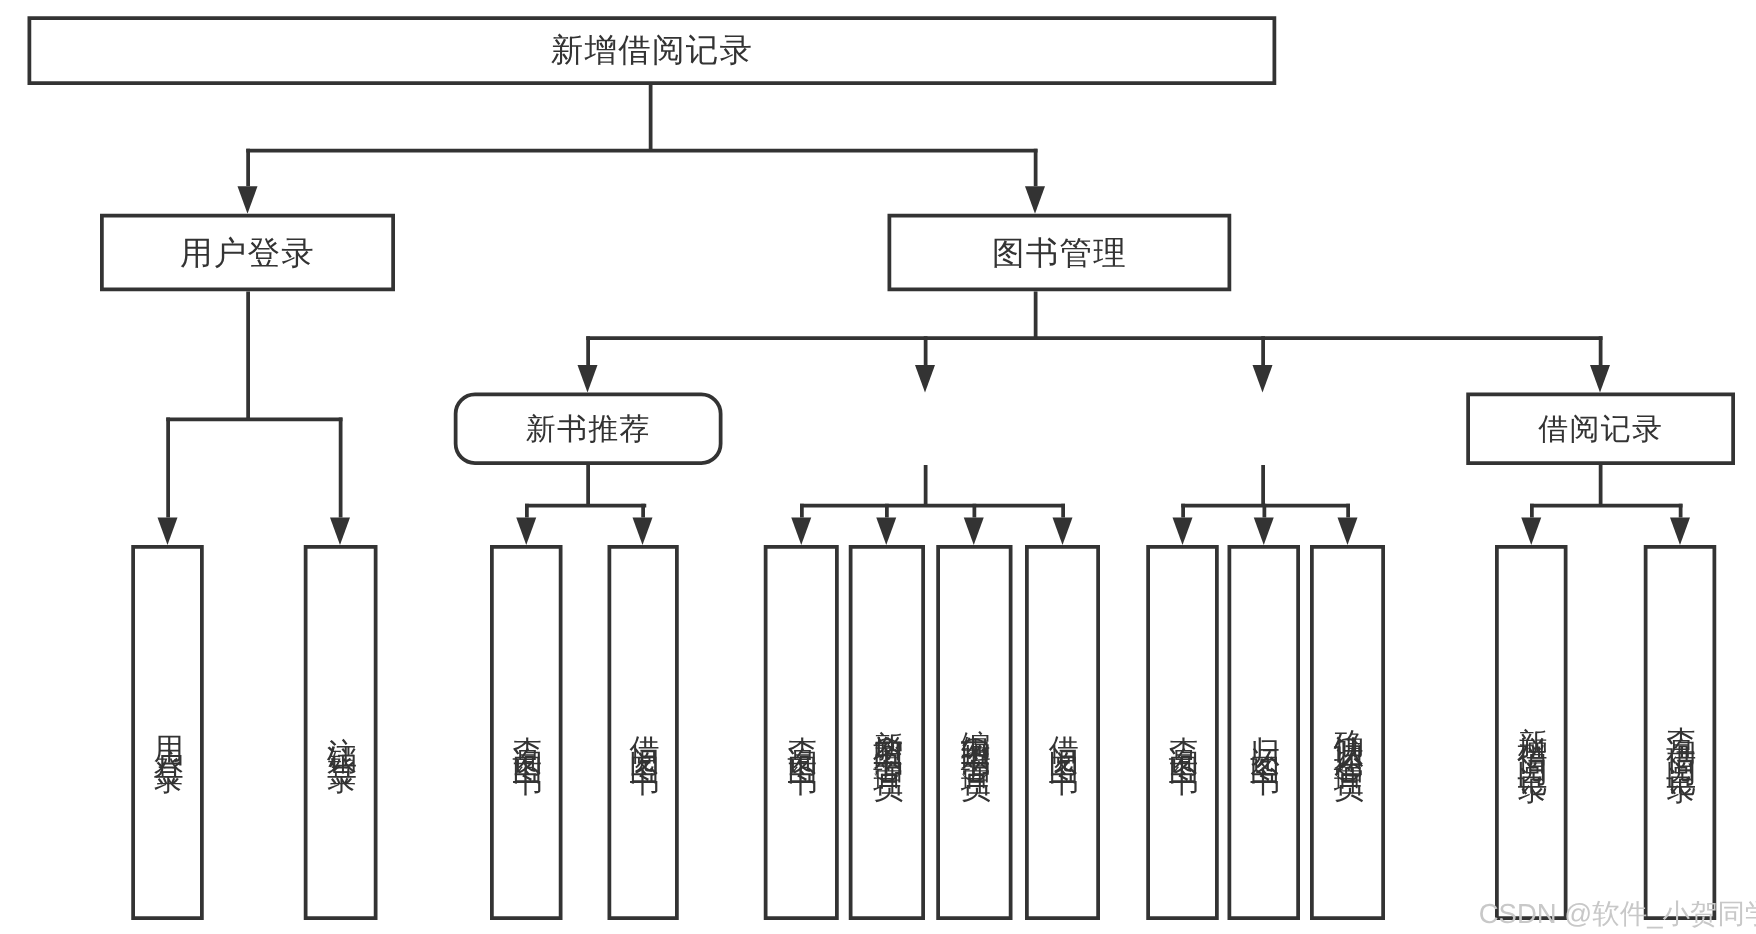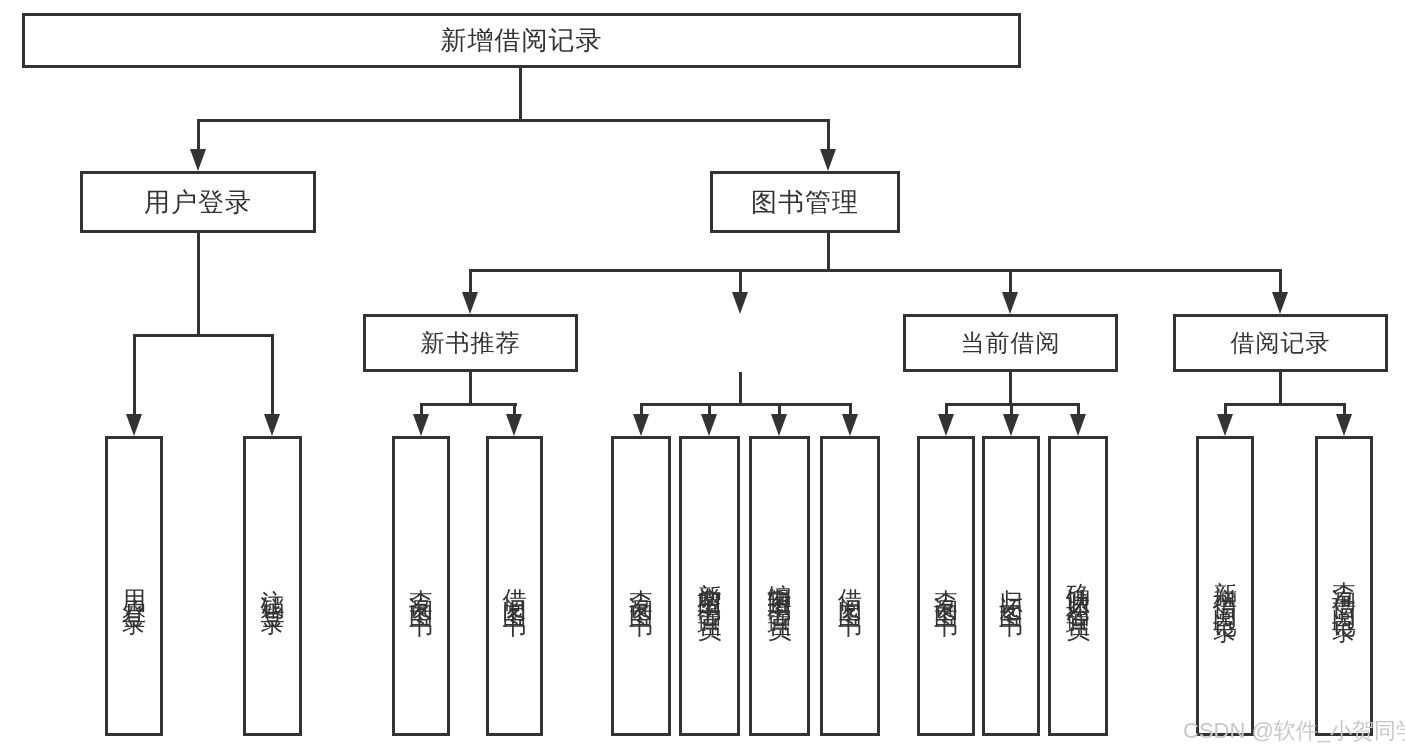--- a/index.html
+++ b/index.html
@@ -31,24 +31,23 @@
   }
 </style>
 </head>
 <body>
 
 <div class="canvas">
 
   <div class="node h1" style="left:22px;top:13px;width:999px;height:55px;">新增借阅记录</div>
 
   <div class="node h2" style="left:80px;top:171px;width:236px;height:62px;">用户登录</div>
-  <div class="node h2" style="left:710px;top:171px;width:190px;height:62px;">图书管理</div>
+  <div class="node h2" style="left:710px;top:171px;width:275px;height:62px;">图书管理</div>
 
-  <div class="node h3" style="left:363px;top:314px;width:215px;height:58px;">新书推荐</div>
-  <div class="node h3" style="left:903px;top:314px;width:215px;height:58px;">当前借阅</div>
+  <div class="node h3" style="left:363px;top:314px;width:215px;height:58px;border-radius:17px;">新书推荐</div>
   <div class="node h3" style="left:1173px;top:314px;width:215px;height:58px;">借阅记录</div>
 
   <div class="node v" style="left:105px;top:436px;width:58px;height:300px;">用户登录</div>
   <div class="node v" style="left:243px;top:436px;width:59px;height:300px;">注销登录</div>
 
   <div class="node v" style="left:392px;top:436px;width:58px;height:300px;">查询图书</div>
   <div class="node v" style="left:486px;top:436px;width:57px;height:300px;">借阅图书</div>
 
   <div class="node v" style="left:611px;top:436px;width:60px;height:300px;">查询图书</div>
   <div class="node v tight" style="left:679px;top:436px;width:61px;height:300px;">新增图书（管理员）</div>

